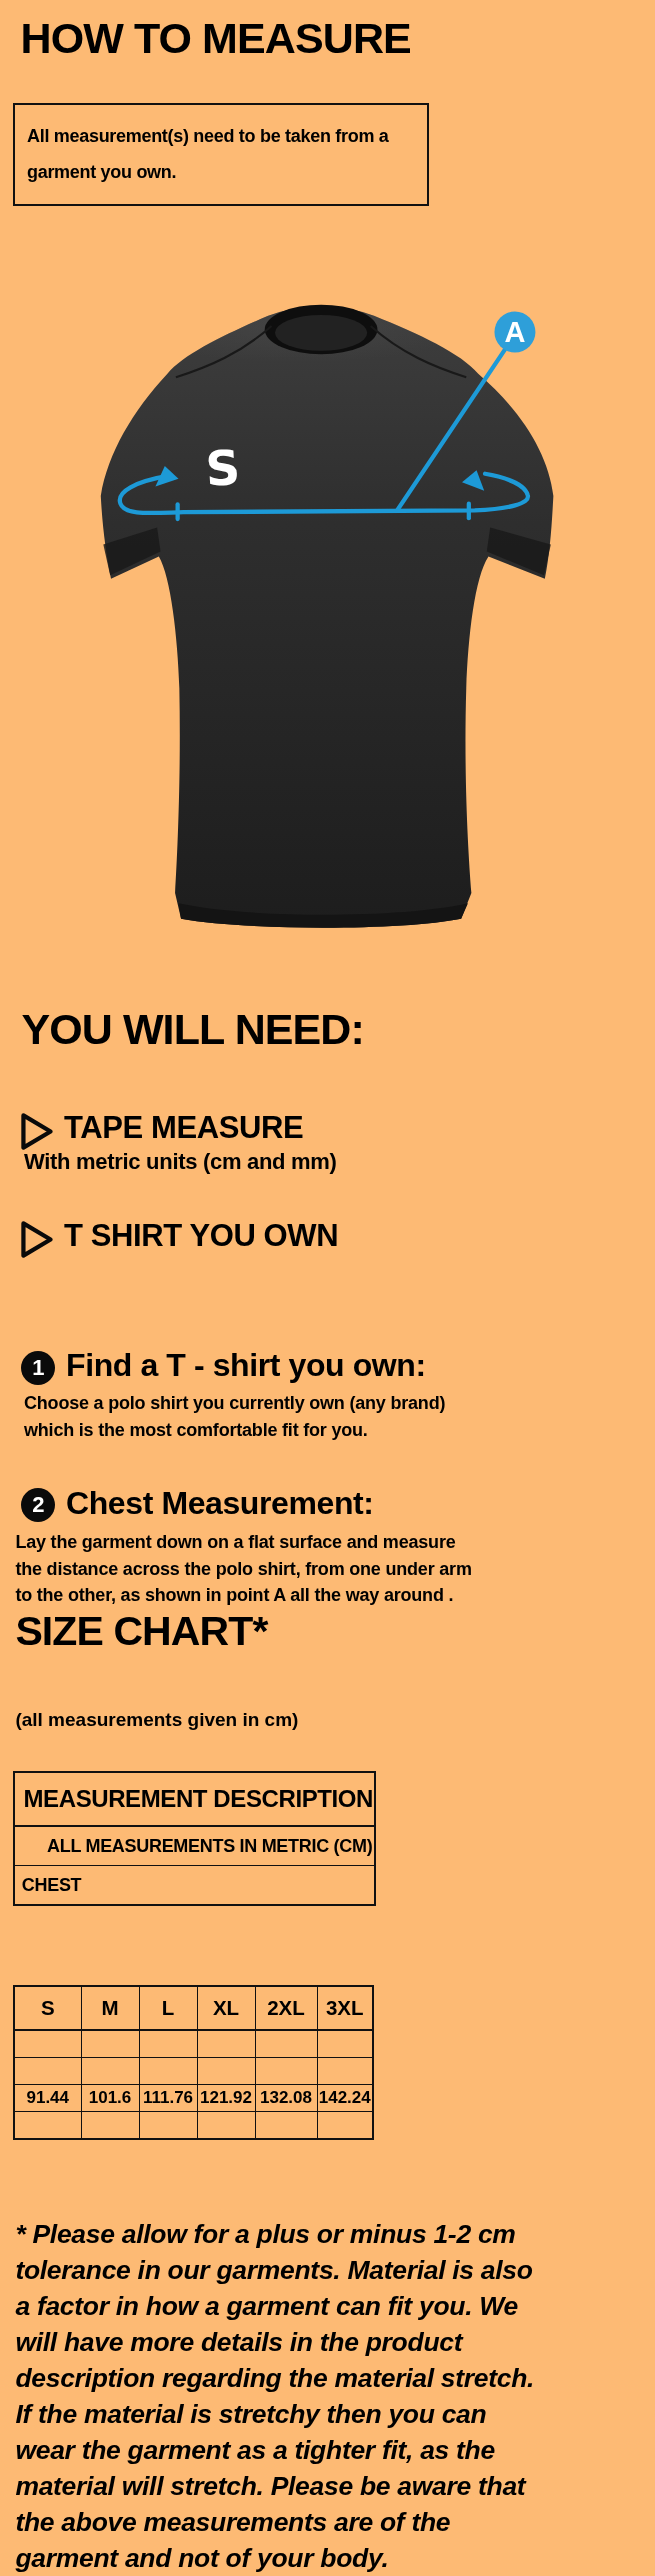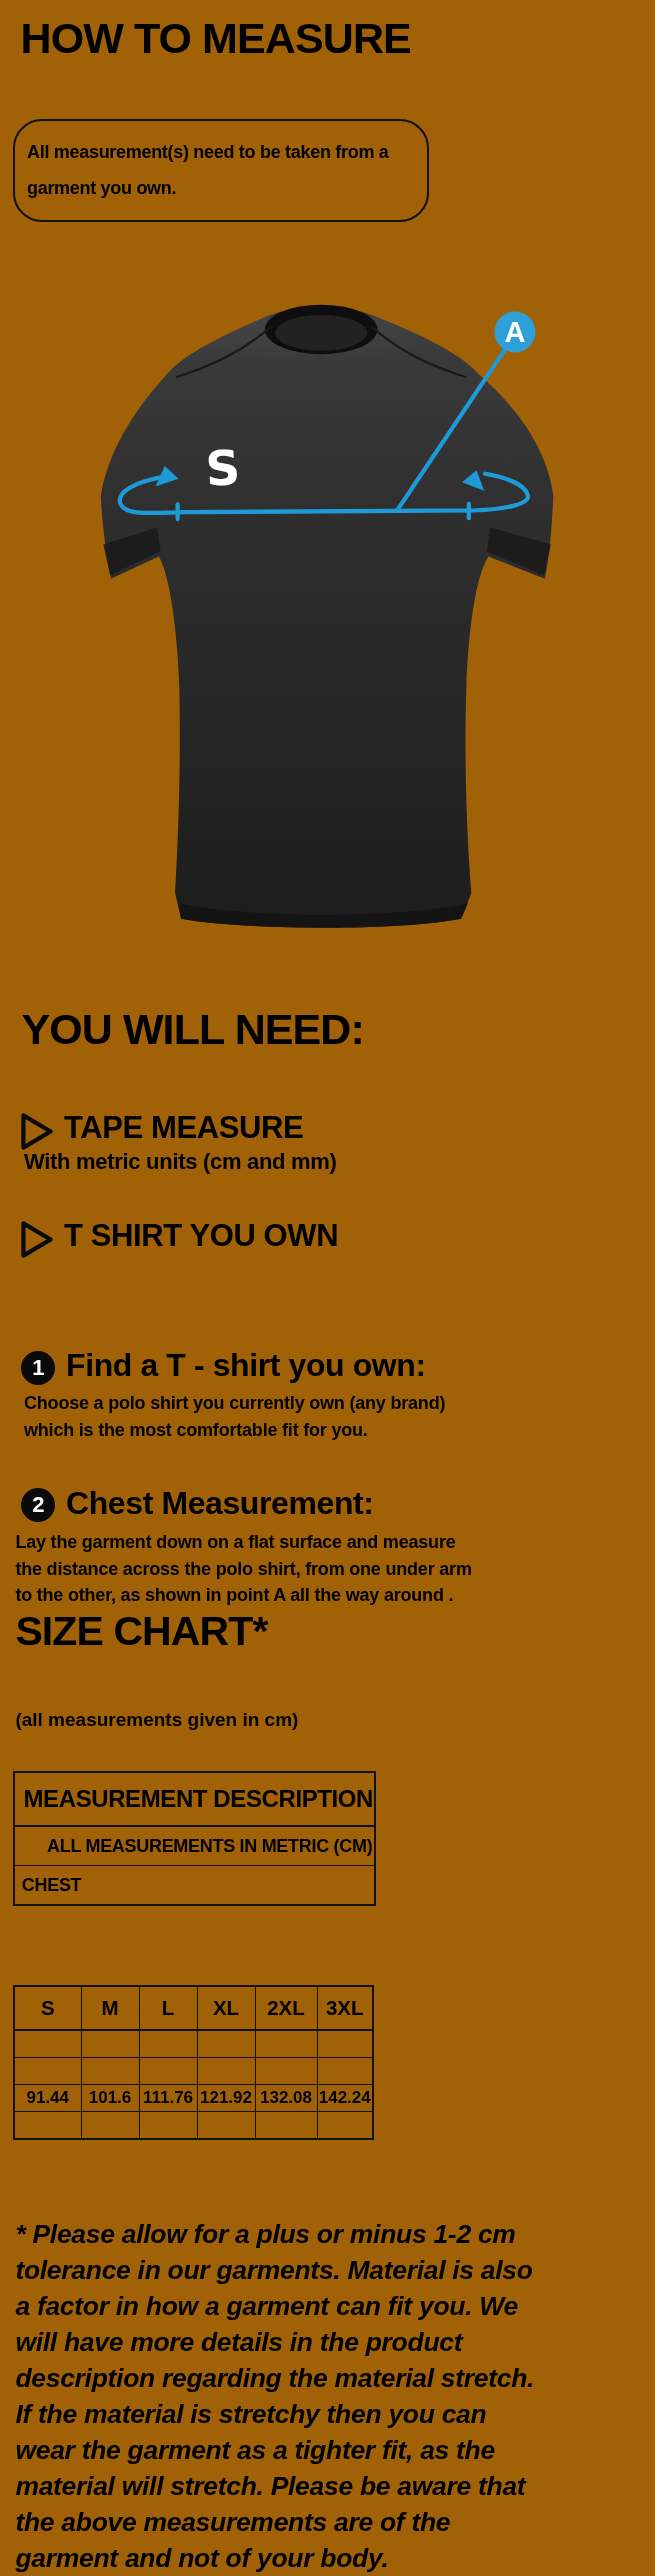--- a/index.html
+++ b/index.html
@@ -1,16 +1,16 @@
 <!DOCTYPE html>
 <html style="font-size:13.7px"><head>
 <meta charset="utf-8">
 <style>
   html,body{margin:0;padding:0;background:#fff;}
-  #page{position:relative;width:655px;height:2576px;background:#a16207;overflow:hidden;
+  #page{position:relative;width:655px;height:2576px;background:#fdba74;overflow:hidden;
         font-family:"Liberation Sans",sans-serif;color:#000;}
   .abs{position:absolute;}
   .h1{font-size:43px;font-weight:bold;letter-spacing:-0.9px;white-space:nowrap;}
   .h1-mid{font-size:43px;font-weight:bold;letter-spacing:-0.9px;white-space:nowrap;}
   .notice{border:2.6px solid #111;width:416px;height:103px;box-sizing:border-box;padding:13px 12px;}
   .notice div{font-size:18px;font-weight:bold;letter-spacing:-0.3px;line-height:36px;white-space:nowrap;}
   .item-title{font-size:31px;font-weight:bold;letter-spacing:-0.4px;white-space:nowrap;}
   .item-sub{font-size:22px;font-weight:bold;letter-spacing:-0.3px;line-height:28px;}
   .item-sub div{white-space:nowrap;}
   .step-circle{width:34px;height:34px;border-radius:50%;background:#0a0a0a;color:#fff;
@@ -35,21 +35,21 @@
   .footnote{font-size:26.5px;font-weight:bold;font-style:italic;letter-spacing:-0.3px;line-height:36px;}
   .footnote div{white-space:nowrap;}
 </style>
 </head>
 <body>
 
 <div id="page">
 
   <div class="abs h1" style="top:13.7px;left:20.5px;">HOW TO MEASURE</div>
 
-  <div class="abs notice" style="top:119px;left:13px;border-radius:29px;">
+  <div class="abs notice" style="top:103px;left:13px;">
     <div>All measurement(s) need to be taken from a</div>
     <div>garment you own.</div>
   </div>
 
   <svg class="abs" style="top:295px;left:0px;" width="655" height="641" viewBox="0 0 767 750">
     <defs>
       <linearGradient id="bodyg" x1="0" y1="0" x2="0" y2="1">
         <stop offset="0" stop-color="#3e3e3e"></stop>
         <stop offset="0.35" stop-color="#2e2e2e"></stop>
         <stop offset="1" stop-color="#1d1d1d"></stop>

